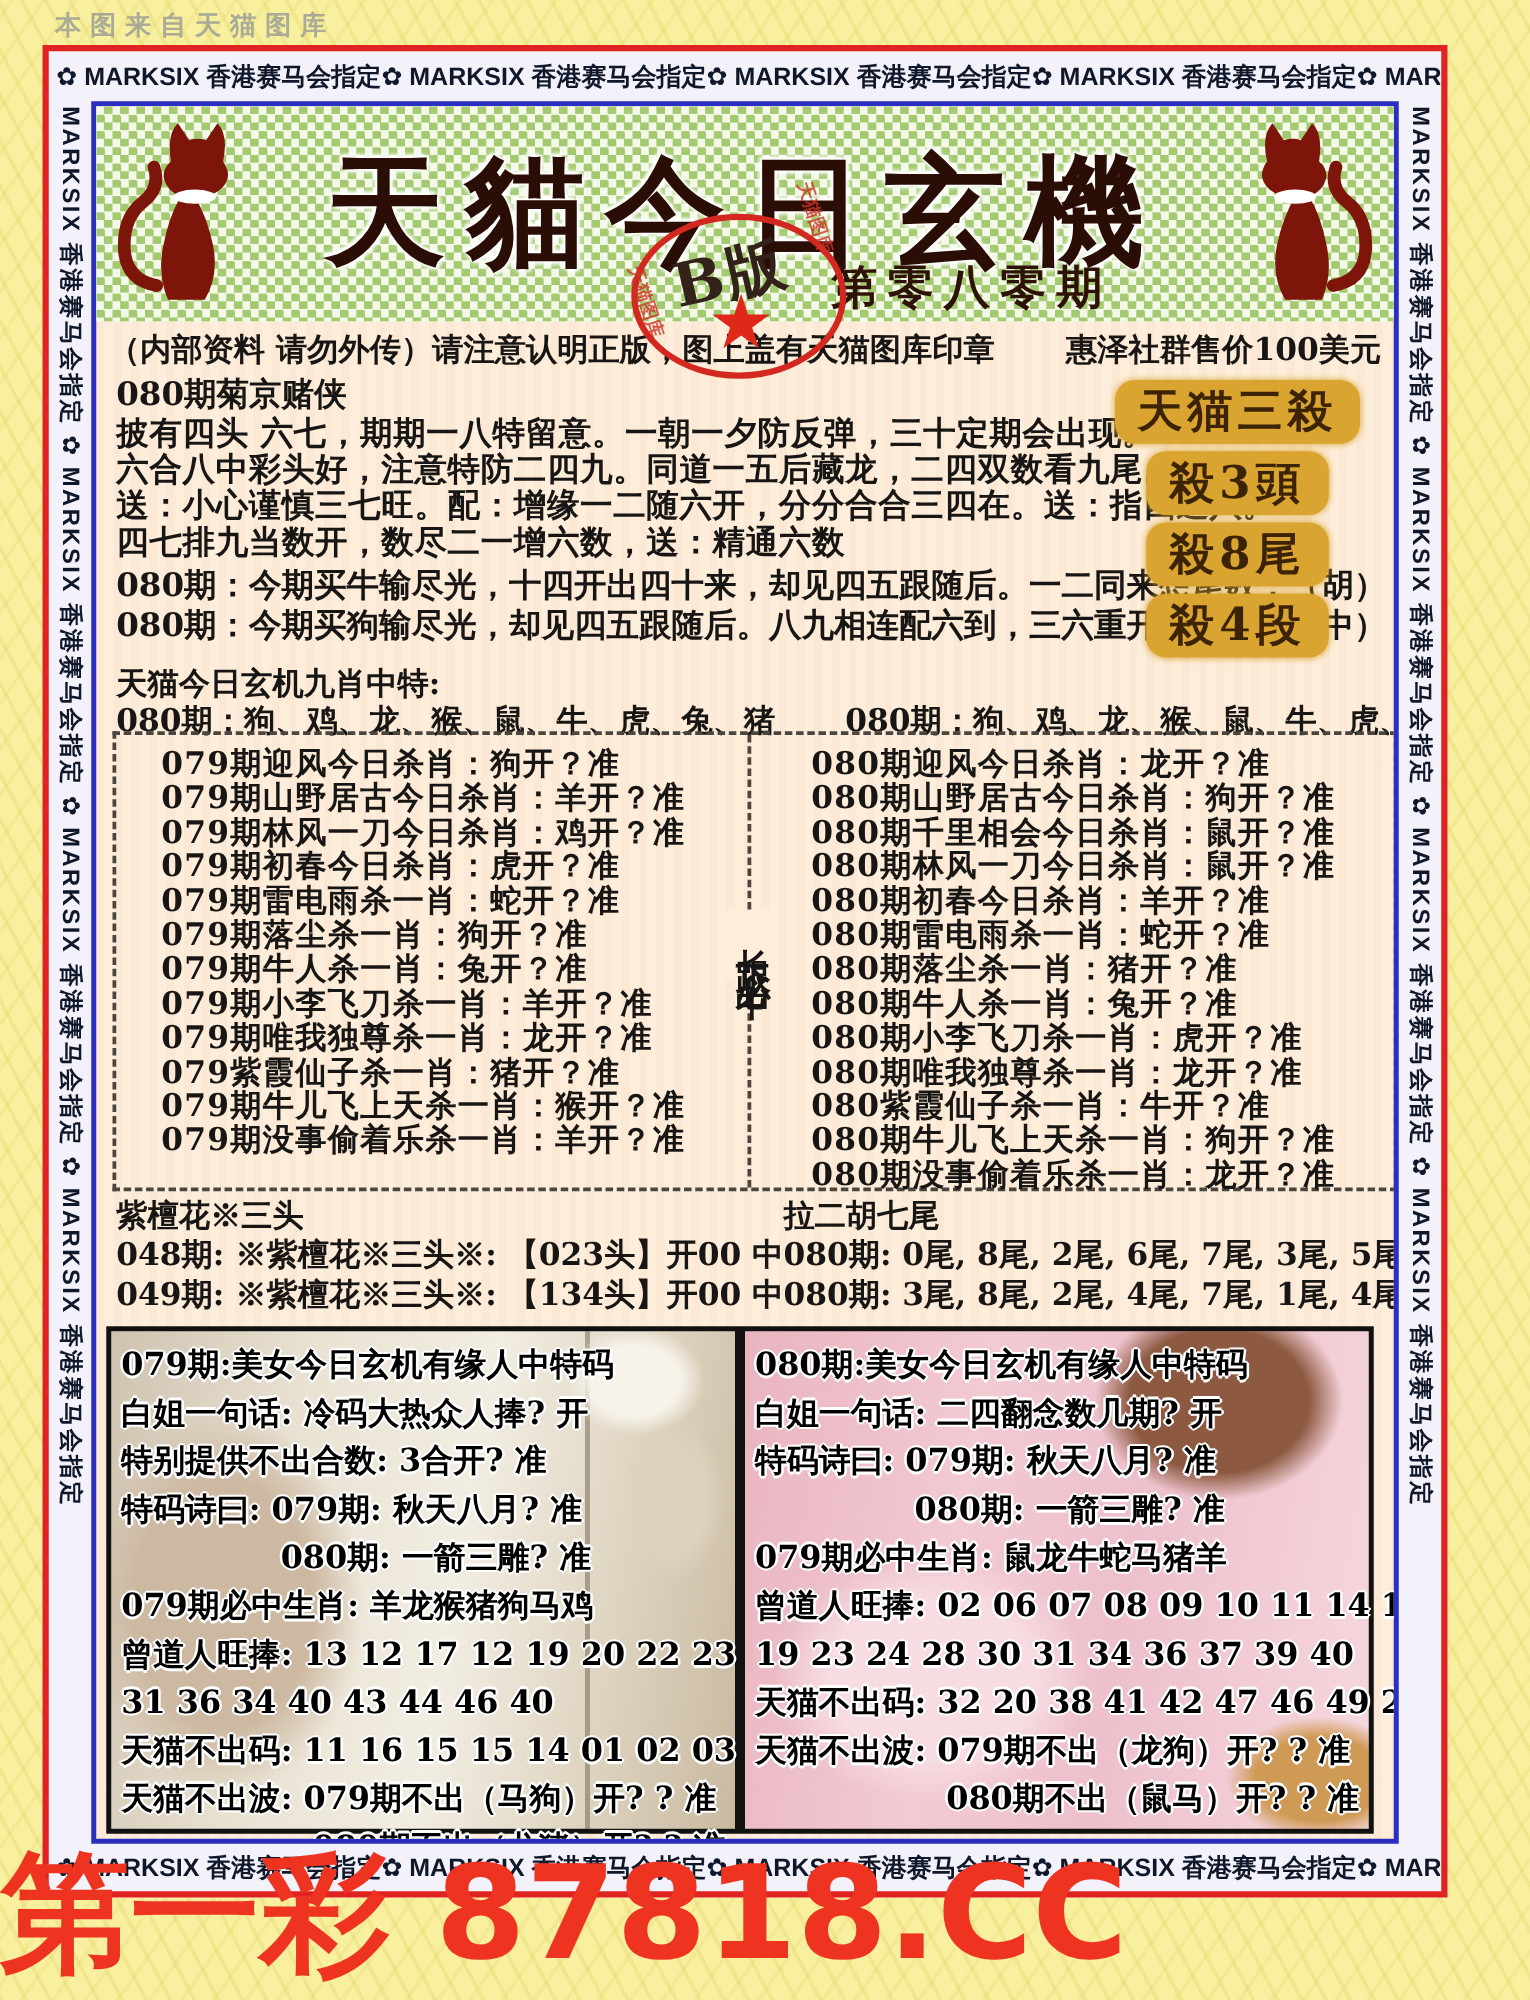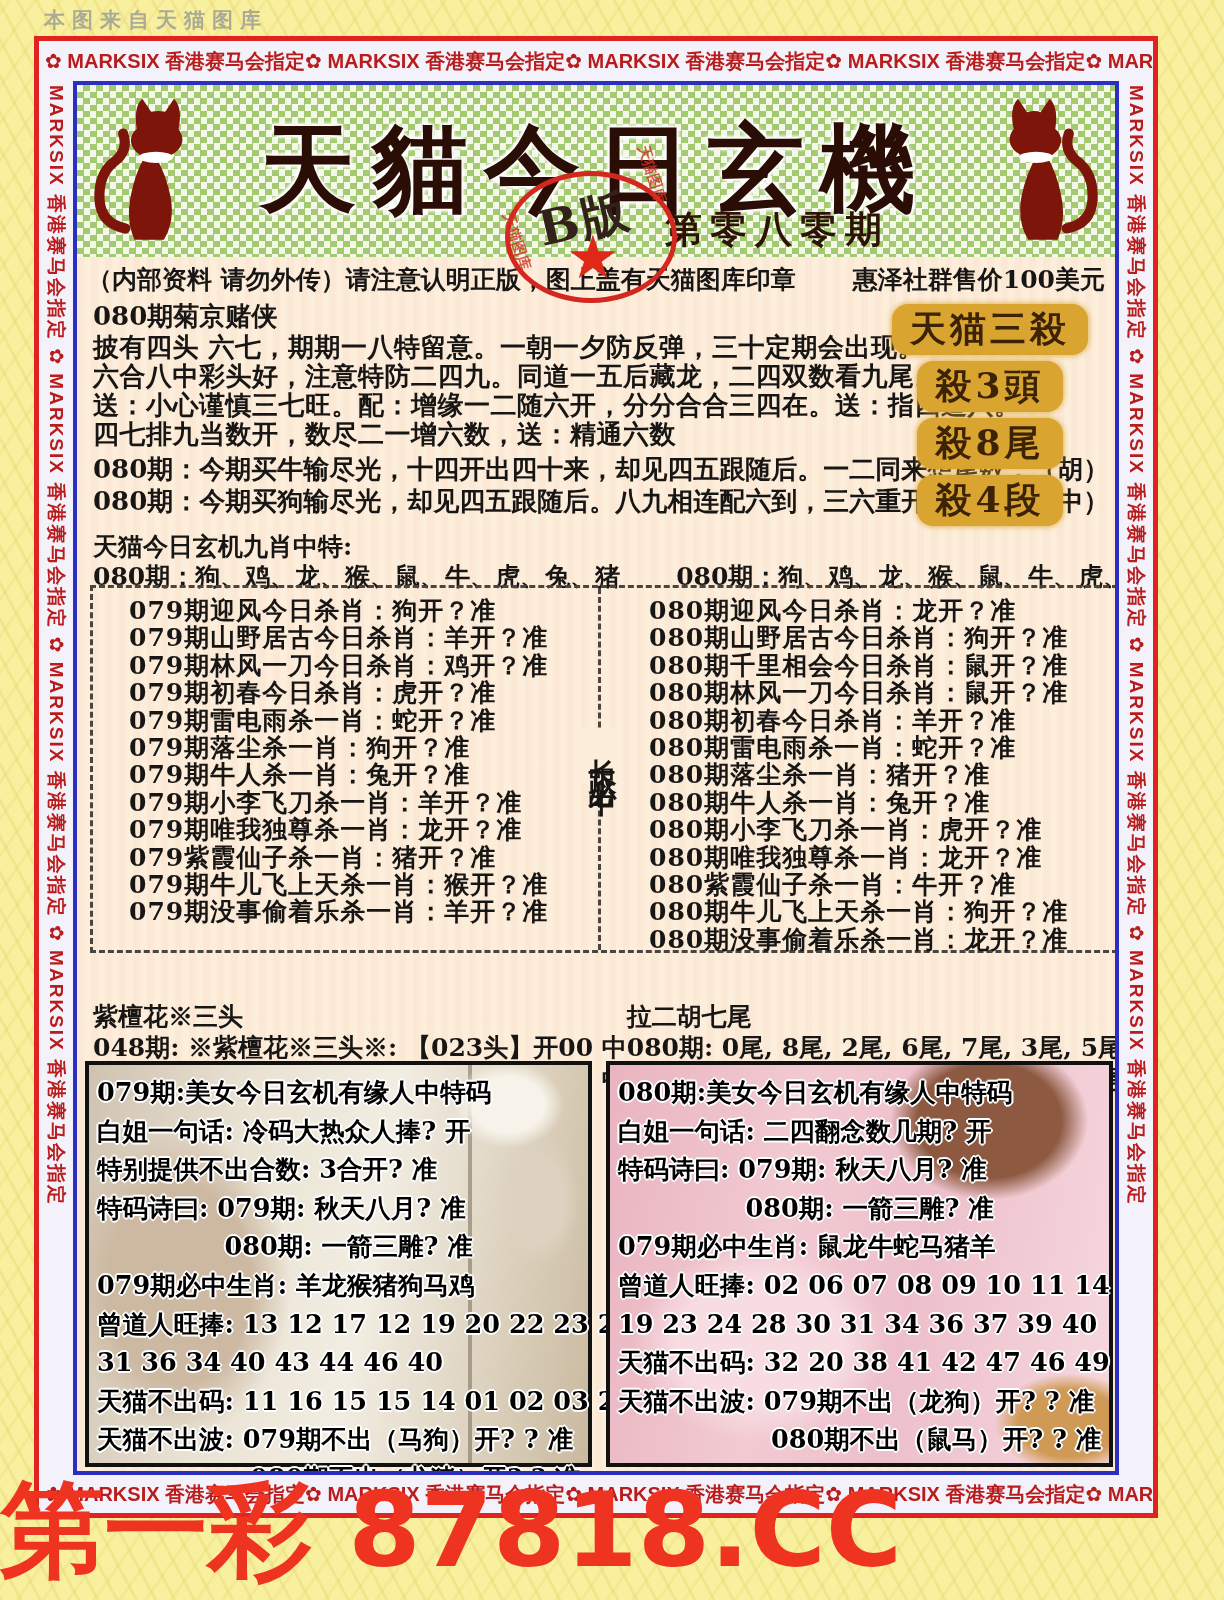--- a/index.html
+++ b/index.html
@@ -8,21 +8,21 @@
     background-color:#f8f09e;
     background-image:
       repeating-linear-gradient(62deg, rgba(216,190,70,.20) 0 3px, transparent 3px 17px),
       repeating-linear-gradient(-55deg, rgba(222,198,90,.16) 0 3px, transparent 3px 21px);}
   .corner-note{position:absolute;left:44px;top:6px;font-size:21px;letter-spacing:7px;
     color:#a9ab97;font-weight:bold;}
   
   .frame{position:absolute;left:34px;top:36px;width:1124px;height:1482px;box-sizing:border-box;
     border:5px solid #e02321;background:#f3f1f9;display:grid;
     grid-template-columns:34px 1fr 34px;grid-template-rows:40px 1fr 38px;}
-  .strip{color:#b91c1c;font-weight:bold;overflow:hidden;white-space:nowrap;border-radius:18px;}
+  .strip{color:#0f172a;font-weight:bold;overflow:hidden;white-space:nowrap;border-radius:18px;}
   .strip-top{grid-column:1/4;grid-row:1;display:flex;align-items:center;justify-content:space-between;
     padding:0 6px;font-size:20px;}
   .strip-bottom{grid-column:1/4;grid-row:3;display:flex;align-items:center;justify-content:space-between;
     padding:0 6px;font-size:20px;}
   .marksix-item{white-space:nowrap;}
   .strip-side{grid-row:2;font-size:19px;writing-mode:vertical-rl;text-orientation:sideways;
     display:flex;align-items:center;justify-content:flex-start;letter-spacing:2px;padding-top:4px;}
   .strip-left{grid-column:1;}
   .strip-right{grid-column:3;}
   
@@ -80,24 +80,24 @@
   .kill-row{font-size:25px;line-height:27.4px;white-space:nowrap;letter-spacing:1px;
     font-family:"DejaVu Serif",serif;font-weight:bold;color:#181614;}
   .kill-divider{position:absolute;left:505px;top:0;bottom:0;border-left:3px dashed #4a453e;}
   .kill-center-label{position:absolute;left:488px;top:140px;z-index:2;background:#fdeedb;
     writing-mode:vertical-rl;font-size:28px;letter-spacing:10px;padding:8px 2px;
     font-family:"DejaVu Serif",serif;font-weight:900;color:#181614;}
   
   .tails{position:absolute;left:16px;top:872px;width:1010px;display:flex;}
   .tails-col{white-space:nowrap;}
   .tails-col-left{width:540px;}
-  .tails-heading{font-size:25px;line-height:31px;margin-top:44px;}
+  .tails-heading{font-size:25px;line-height:31px;}
   .tails-row{font-size:25px;line-height:32px;}
   
-  .photo-row{position:absolute;left:8px;top:976px;width:1080px;display:flex;gap:14px;}
+  .photo-row{position:absolute;left:8px;top:976px;width:1080px;display:flex;gap:0;}
   .photo-box{box-sizing:border-box;width:507px;height:406px;border:4px solid #111;padding:8px 6px 0 8px;}
   .photo-left{background-image:
       radial-gradient(90px 70px at 84% 10%, #f7f3ea 0 40%, transparent 62%),
       radial-gradient(70px 110px at 90% 34%, #ddd2bf 0 38%, transparent 60%),
       linear-gradient(90deg, transparent 0 76%, rgba(118,108,88,.55) 76% 76.8%, transparent 76.8%),
       radial-gradient(160px 220px at 18% 55%, #cdb9a2 0 45%, transparent 70%),
       linear-gradient(100deg,#cfc2b0 0%,#eae3d4 30%,#f2ede2 55%,#dcd1bd 80%,#c9b99f 100%);}
   .photo-right{background-image:
       radial-gradient(150px 120px at 76% 14%, #8d5a41 0 48%, transparent 66%),
       radial-gradient(120px 80px at 92% 90%, #cf9a55 0 42%, transparent 62%),

